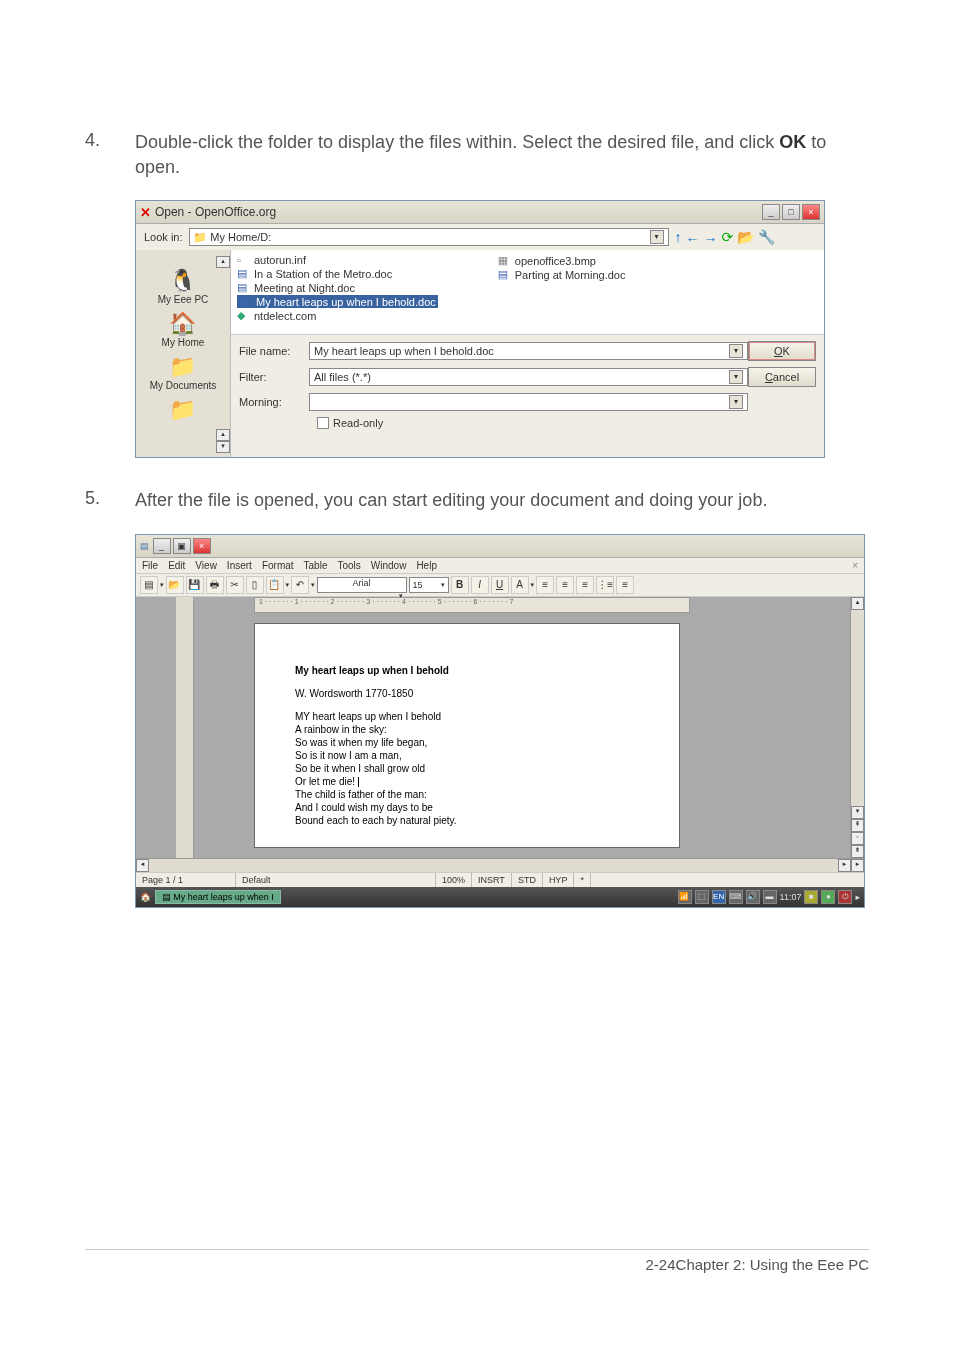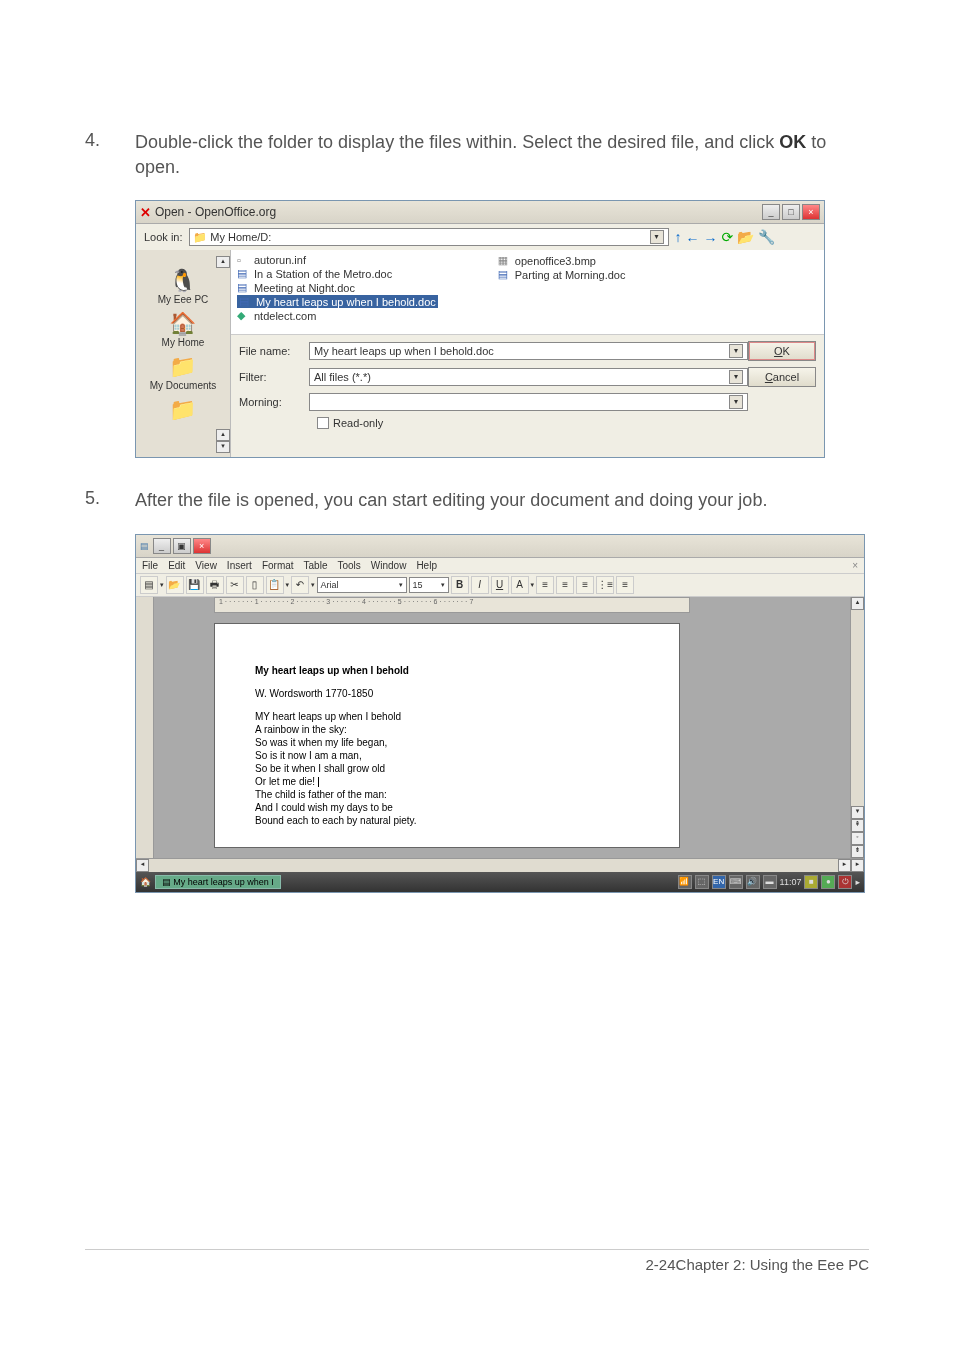--- a/index.html
+++ b/index.html
@@ -226,20 +226,21 @@
       padding: 0 3px;
       height: 16px;
       display: flex;
       align-items: center;
       font-size: 9px;
       gap: 4px;
     }
     .ruler-area {
       background: #aaa;
       display: flex;
+      padding-left: 40px;
     }
     .ruler-v {
       width: 18px;
       background: #e0dcd0;
       border-right: 1px solid #999;
     }
     .doc-area {
       flex: 1;
       background: #aaa;
       padding: 0;
@@ -522,21 +523,21 @@
       <span style="font-size:7px;">▾</span>
       <div class="tb-btn">📂</div>
       <div class="tb-btn">💾</div>
       <div class="tb-btn">🖶</div>
       <div class="tb-btn">✂</div>
       <div class="tb-btn">▯</div>
       <div class="tb-btn">📋</div>
       <span style="font-size:7px;">▾</span>
       <div class="tb-btn">↶</div>
       <span style="font-size:7px;">▾</span>
-      <div class="tb-combo" style="width:90px;">
+      <div class="tb-combo" style="width:90px;flex-direction:column;">
         <span>Arial</span>
           <span style="margin-left:auto;font-size:7px;">▾</span>
       </div>
       <div class="tb-combo" style="width:40px;">
         <span>15</span>
           <span style="margin-left:auto;font-size:7px;">▾</span>
       </div>
       <div class="tb-btn" style="font-weight:bold;">B</div>
       <div class="tb-btn" style="font-style:italic;">I</div>
       <div class="tb-btn" style="text-decoration:underline;">U</div>
@@ -575,20 +576,29 @@
           <div class="scroll-btn">⇟</div>
         </div>
       </div>
     </div>
     <div class="scroll-h">
       <div class="scroll-btn" style="width:13px;">◂</div>
       <div style="flex:1;"></div>
       <div class="scroll-btn" style="width:13px;">▸</div>
       <div class="scroll-btn" style="width:13px;">▸</div>
     </div>
+    <div class="statusbar">
+      <div class="status-cell" style="width:100px;">Page 1 / 1</div>
+      <div class="status-cell" style="width:200px;">Default</div>
+      <div class="status-cell">100%</div>
+      <div class="status-cell">INSRT</div>
+      <div class="status-cell">STD</div>
+      <div class="status-cell">HYP</div>
+      <div class="status-cell">*</div>
+    </div>
     <div class="taskbar">
       <span style="color:#9c9;">🏠</span>
       <div class="taskbar-btn">
         <span>▤</span>
         <span>My heart leaps up when I</span>
       </div>
       <div class="tray">
         <span class="tray-item">📶</span>
         <span class="tray-item">⬚</span>
         <span class="tray-item" style="background:#36a;color:#fff;">EN</span>

